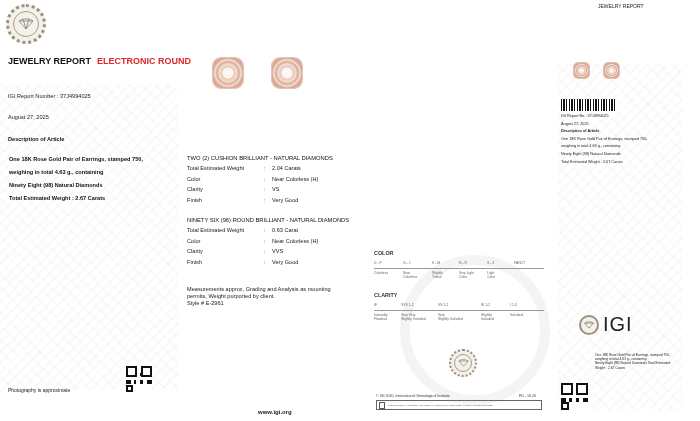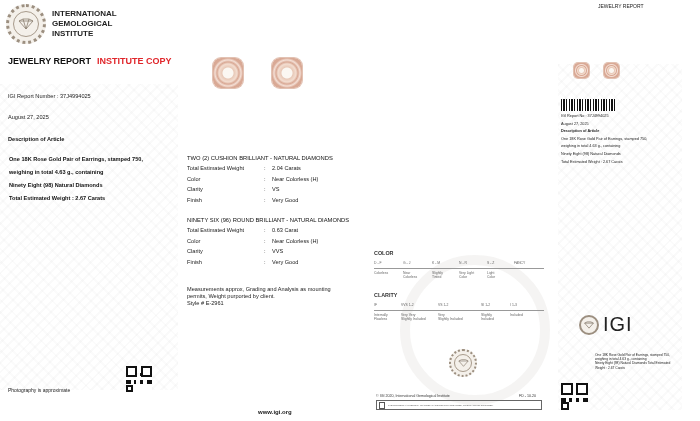--- a/index.html
+++ b/index.html
@@ -84,28 +84,23 @@
 <div class="abs big-wm" style="left:400px; top:255px; width:150px; height:150px;"></div>
 
 <div class="abs" style="left:6px; top:4px; display:flex; align-items:center;">
   <div class="seal">
     <div class="seal-inner">
       <svg width="16" height="12" viewBox="0 0 16 12">
           <path d="M1 3 L5 1 L11 1 L15 3 L8 11 Z M1 3 L15 3 M5 1 L8 11 M11 1 L8 11" fill="none" stroke="#8a7d70" stroke-width="0.8"></path>
         </svg>
     </div>
   </div>
-  <div style="margin-left:6px;">
-    <div class="org-name">INTERNATIONAL</div>
-    <div class="org-name">GEMOLOGICAL</div>
-    <div class="org-name">INSTITUTE</div>
-  </div>
 </div>
 <div class="abs title" style="left:8px; top:56px;">JEWELRY REPORT</div>
-<div class="abs title-red" style="left:97px; top:56px;">INSTITUTE COPY</div>
+<div class="abs title-red" style="left:97px; top:56px;">ELECTRONIC ROUND</div>
 
 <div class="abs lbl" style="left:8px; top:93px;">IGI Report Number : 37J4994025</div>
 <div class="abs lbl" style="left:8px; top:114px;">August 27, 2025</div>
 <div class="abs lbl-b" style="left:8px; top:136px;">Description of Article</div>
 <div class="abs lbl-b" style="left:9px; top:156px;">One 18K Rose Gold Pair of Earrings, stamped 750,</div>
 <div class="abs lbl-b" style="left:9px; top:169px;">weighing in total 4.63 g., containing</div>
 <div class="abs lbl-b" style="left:9px; top:182px;">Ninety Eight (98) Natural Diamonds</div>
 <div class="abs lbl-b" style="left:9px; top:195px;">Total Estimated Weight : 2.67 Carats</div>
 <div class="abs lbl" style="left:8px; top:387px; font-size:5px;">Photography is approximate</div>
 <div class="abs qr" style="left:126px; top:366px; width:26px; height:26px;">

